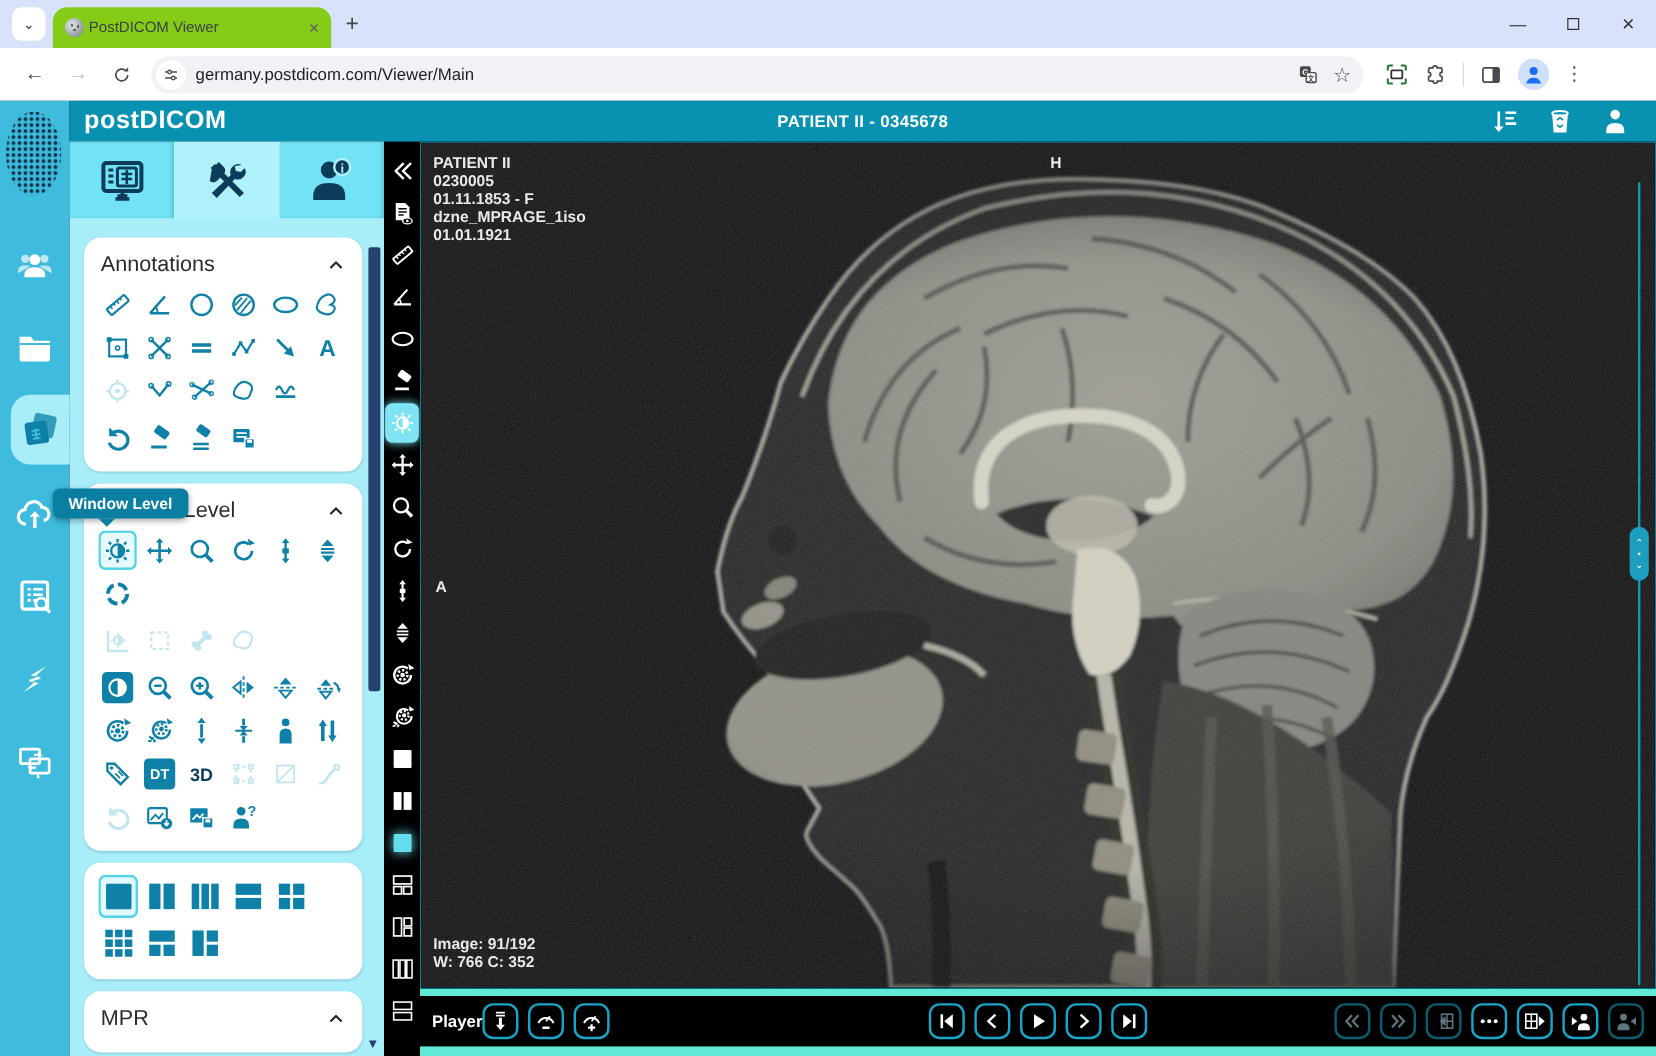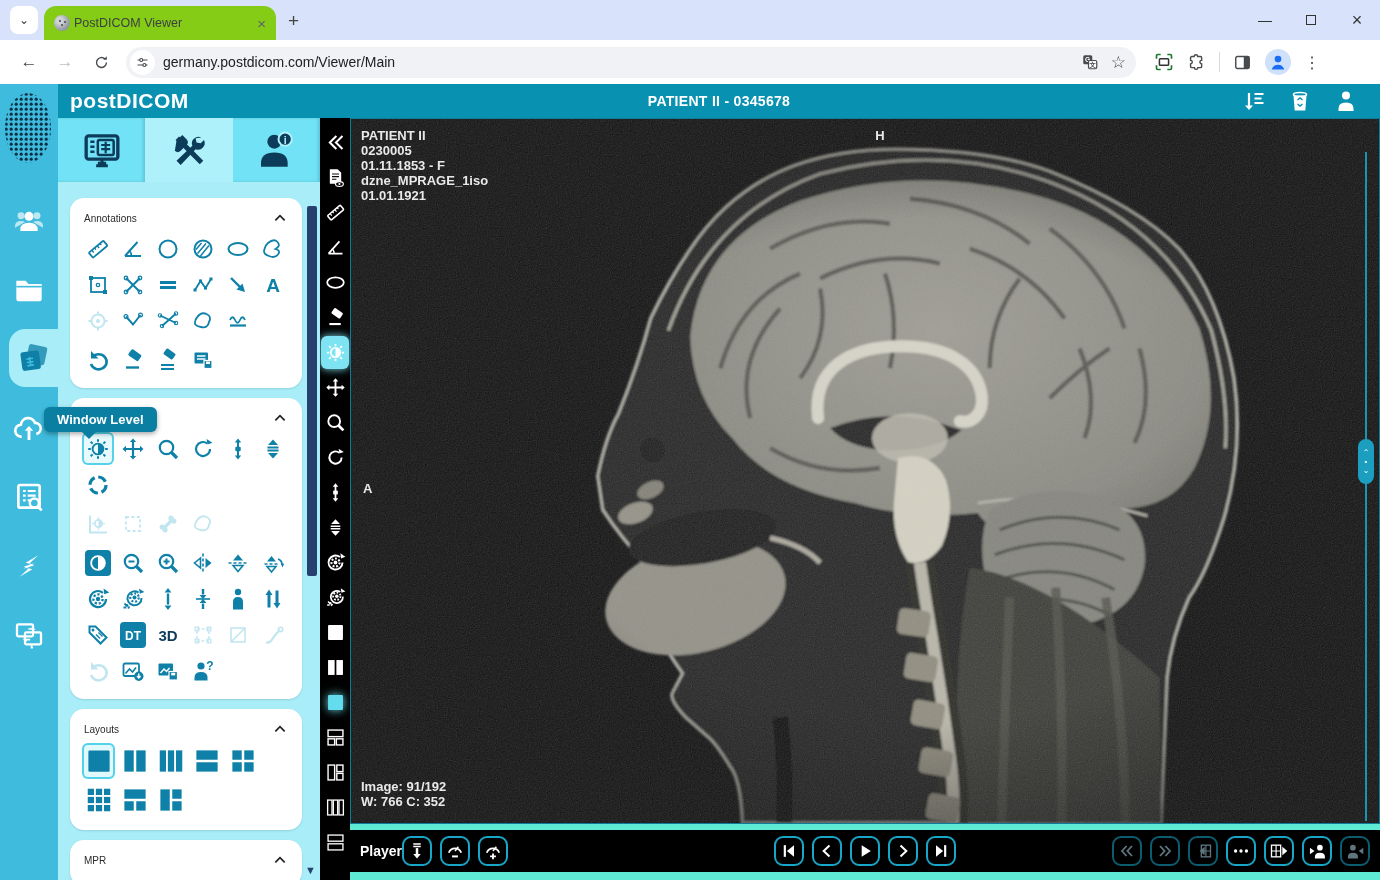--- a/index.html
+++ b/index.html
@@ -55,21 +55,21 @@
 
   
   .panel{width:262px;background:#a9edf9;flex:none;position:relative;overflow:hidden}
   .ptabs{display:flex;height:64px}
   .ptab{flex:1;background:#72e3f6;display:flex;align-items:center;justify-content:center;color:#0c3c5a;box-shadow:inset -2px 0 3px rgba(0,60,80,.18)}
   .ptab .ic{width:40px;height:40px}
   .ptab.selected{background:#aef1fb;box-shadow:none}
   .cards{padding:16px 18px 0 12px}
   .card{background:#fff;border-radius:14px;padding:10px 12px 12px;margin-bottom:10px;box-shadow:0 1px 2px rgba(0,60,80,.15)}
   .cardhead{display:flex;align-items:center;justify-content:space-between;padding:2px 2px 6px}
-  .cardtitle{font-size:10px;color:#2b2b2b}
+  .cardtitle{font-size:18px;color:#2b2b2b}
   .chev{width:16px;height:16px;color:#222}
   .grid{display:flex;flex-wrap:wrap;gap:3px 3px}
   .cell{width:32px;height:33px;display:flex;align-items:center;justify-content:center;color:#0f81a8;border-radius:6px}
   .cell .ic{width:24px;height:24px}
   .cell.selected{background:#e7fbfe;box-shadow:0 0 0 2px #53d2ea inset}
   .cell.disabled{color:#c2e6f0}
   .cell.ink{color:#0d3b5c}
   .cell.tile .icw{background:#0f81a8;color:#fff;border-radius:4px;padding:2px;display:flex}
   .cell.tile .ic{width:22px;height:22px}
   .cell.br{flex:1 0 100%;height:0;min-height:0}
@@ -1337,26 +1337,20 @@
                       <span class="icw">
                         <svg class="ic" aria-hidden="true">
                           <use href="#person-q"></use>
                         </svg>
                       </span>
                     </span>
                   </div>
                 </div>
             </div>
             <div class="card">
-              <div class="cardhead">
-                <span class="cardtitle">Layouts</span>
-                <svg class="chev">
-                    <use href="#chevron-up"></use>
-                  </svg>
-              </div>
               <div class="grid laygrid">
 
               <div class="cell selected">
                     <span>
                       <span class="icw">
                         <svg class="ic" aria-hidden="true">
                           <use href="#l1x1"></use>
                         </svg>
                       </span>
                     </span>

